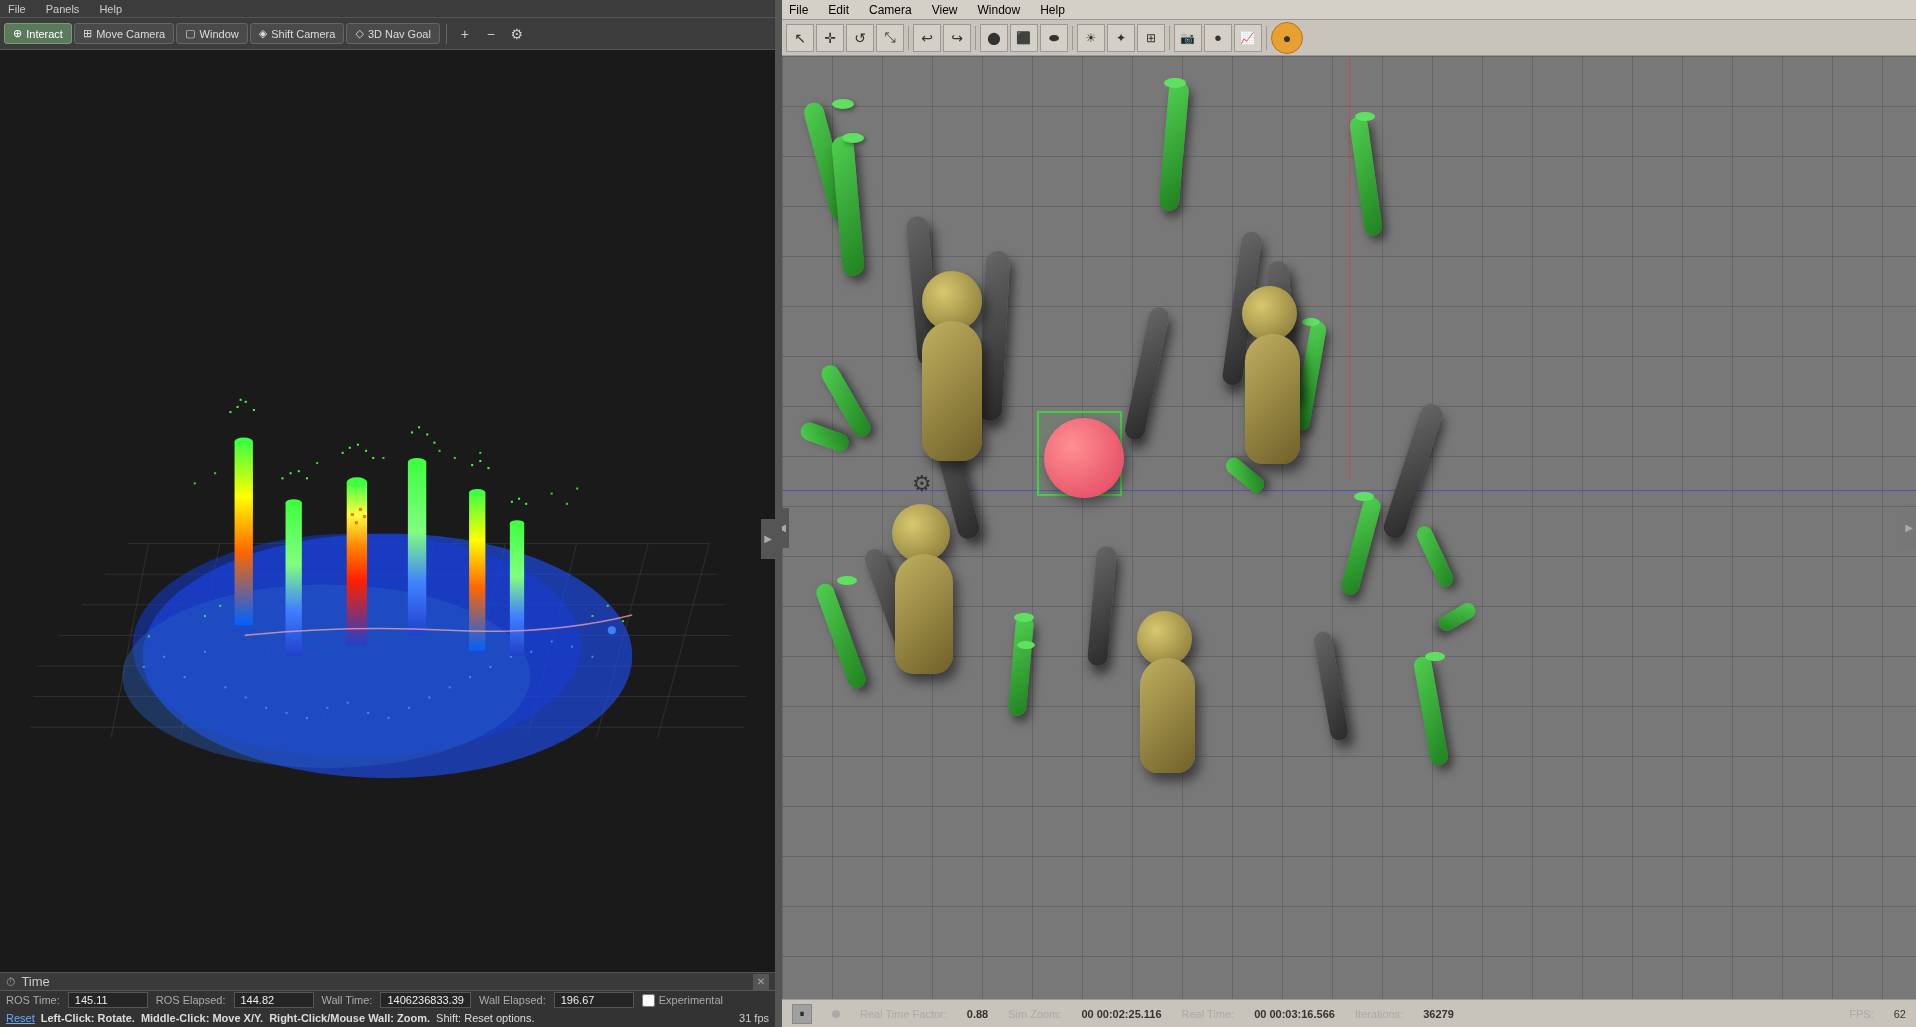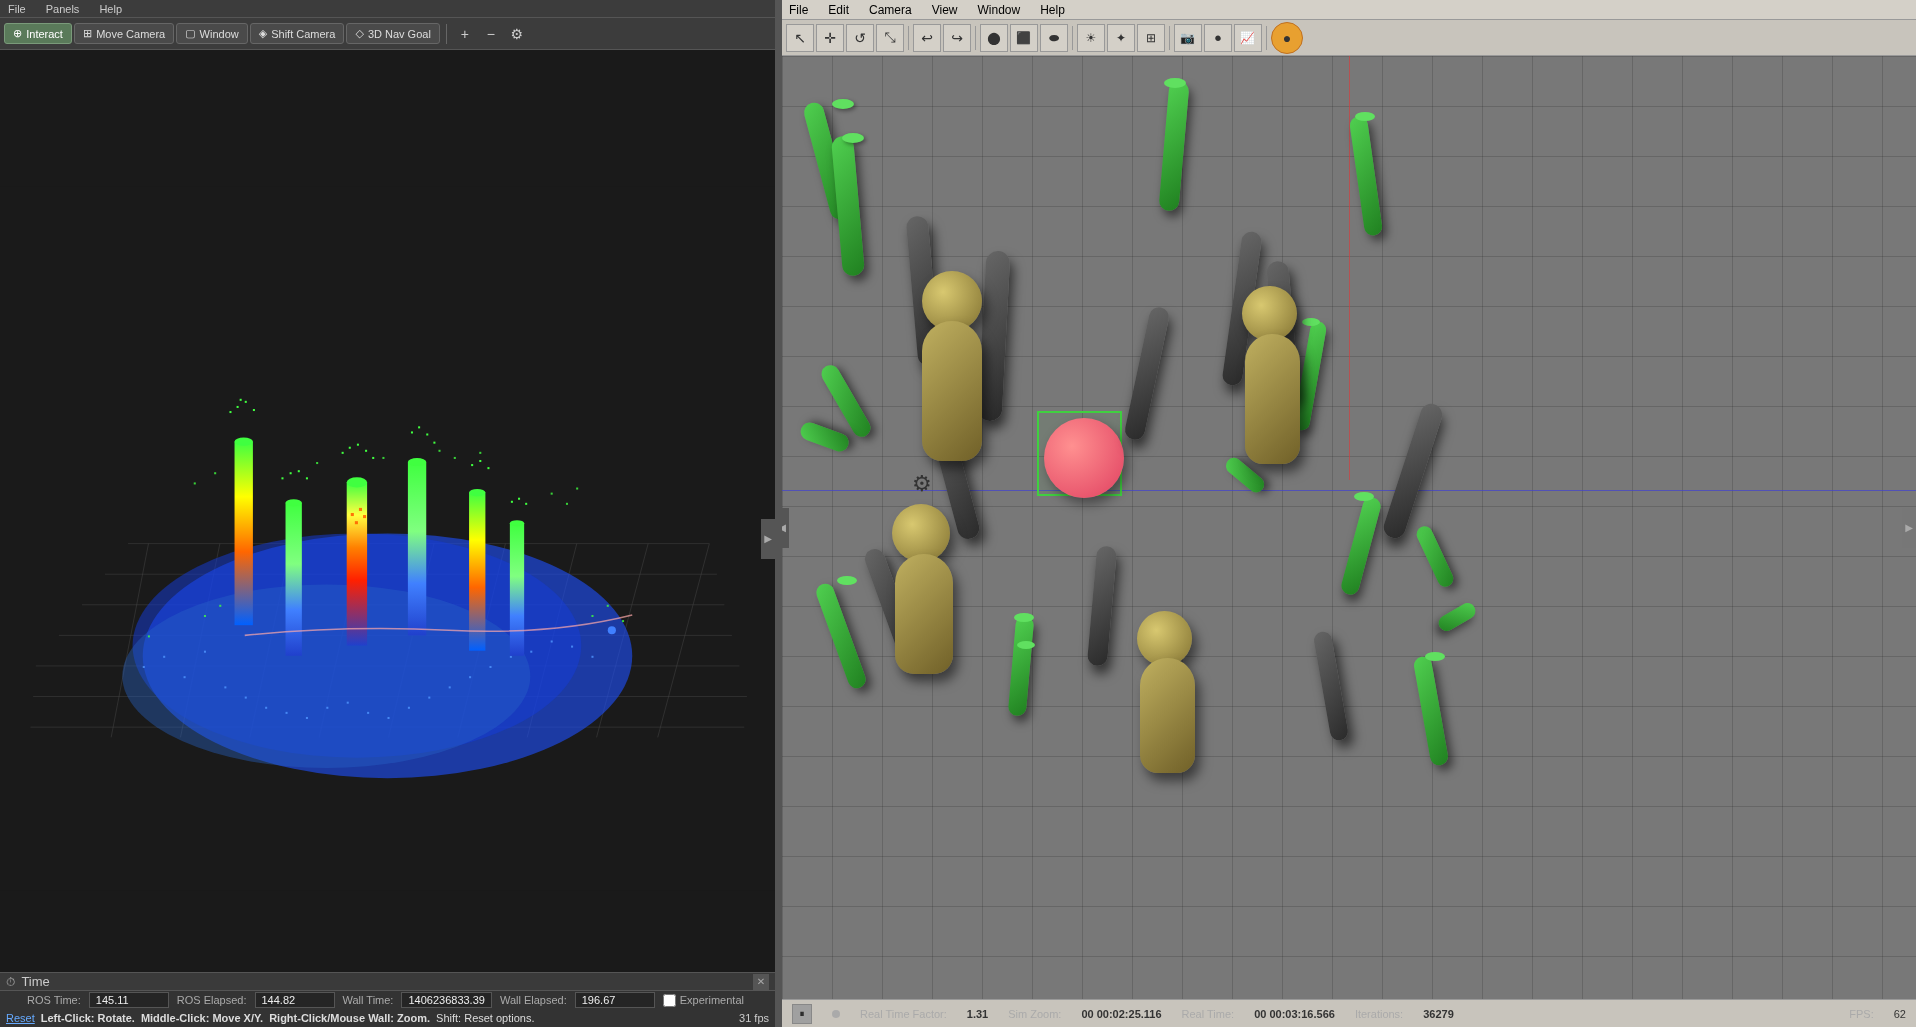--- a/index.html
+++ b/index.html
@@ -147,21 +147,20 @@
       color: #ccc;
     }
 
     #status-row {
       height: 22px;
       display: flex;
       align-items: center;
       padding: 0 6px;
       gap: 8px;
       font-size: 11px;
-      margin-left: 21px;
     }
 
     .status-label {
       color: #aaa;
     }
 
     .status-value {
       background: #252525;
       border: 1px solid #555;
       color: #eee;
@@ -727,21 +726,21 @@
 
     <div style="position:absolute;right:0;top:50%;transform:translateY(-50%);width:14px;height:40px;background:#777;display:flex;align-items:center;justify-content:center;cursor:pointer;color:#aaa;font-size:10px;">▶</div>
   </div>
 
   <div id="gazebo-status">
     <button class="gazebo-pause-btn">
       <span>⏸</span>
     </button>
     <span style="width:8px;height:8px;background:#aaa;border-radius:50%;display:inline-block;"></span>
     <span class="status-label">Real Time Factor:</span>
-    <span style="font-weight:bold;">1.31</span>
+    <span style="font-weight:bold;">0.88</span>
     <span class="status-label">Sim Zoom:</span>
     <span style="font-weight:bold;">00 00:02:25.116</span>
     <span class="status-label">Real Time:</span>
     <span style="font-weight:bold;">00 00:03:16.566</span>
     <span class="status-label">Iterations:</span>
     <span style="font-weight:bold;">36279</span>
     <span style="margin-left:auto;"></span>
     <span class="status-label">FPS:</span>
     <span style="font-weight:normal;">62</span>
   </div>

